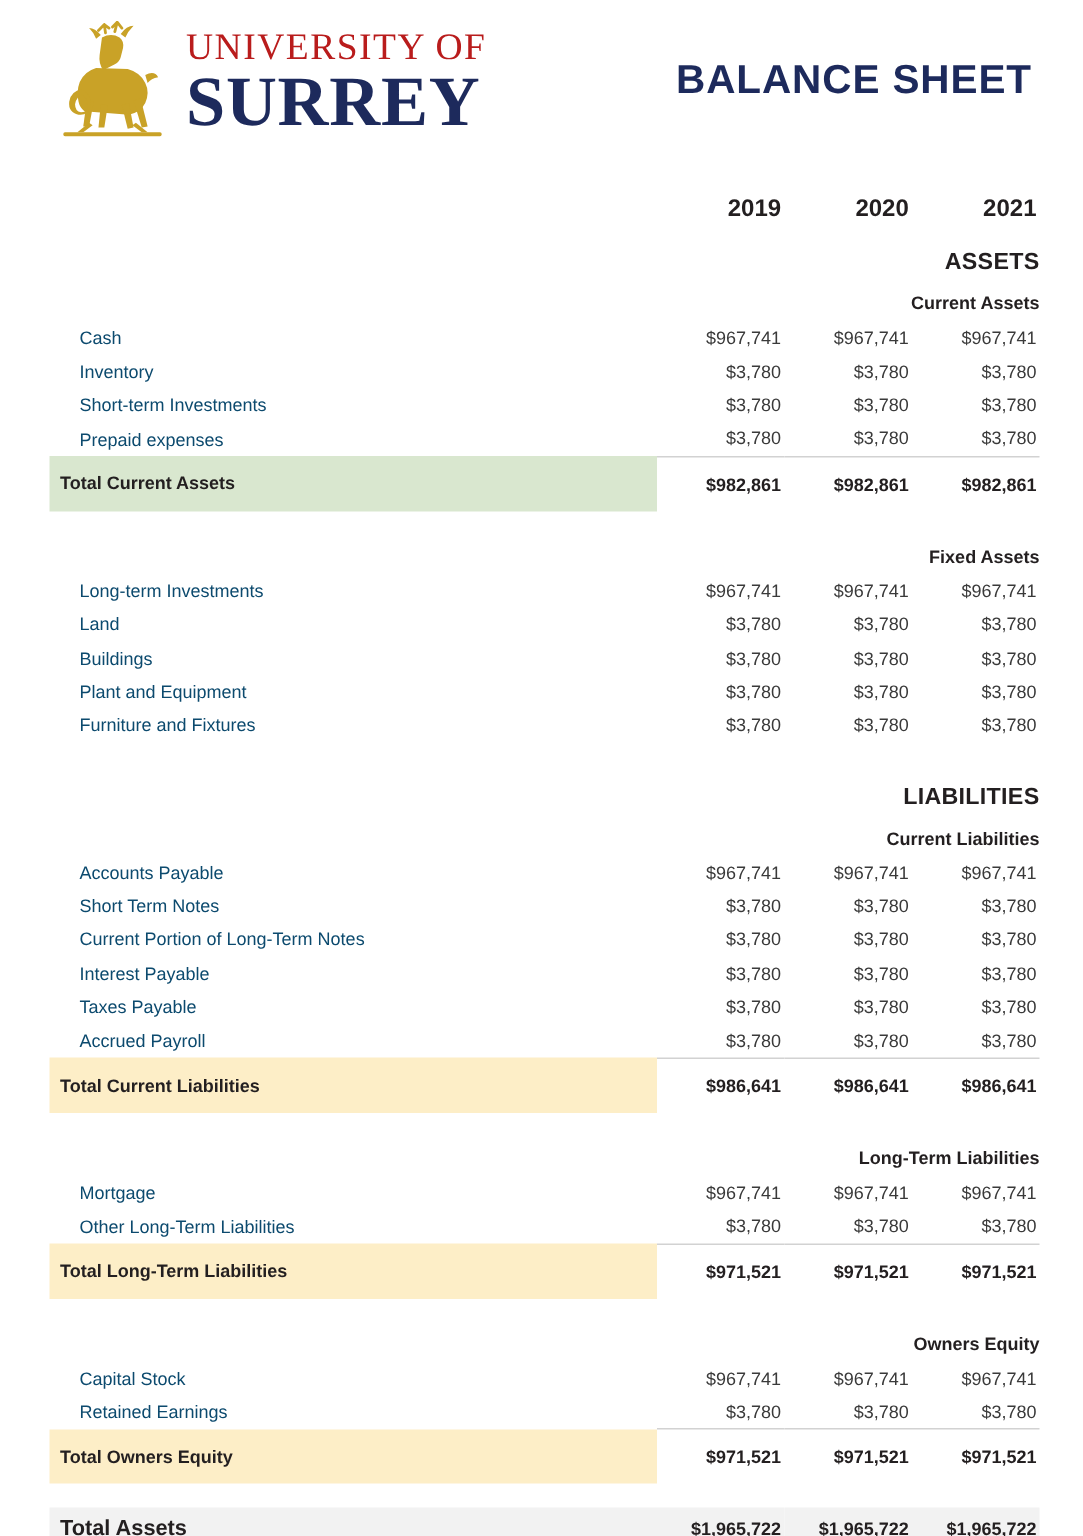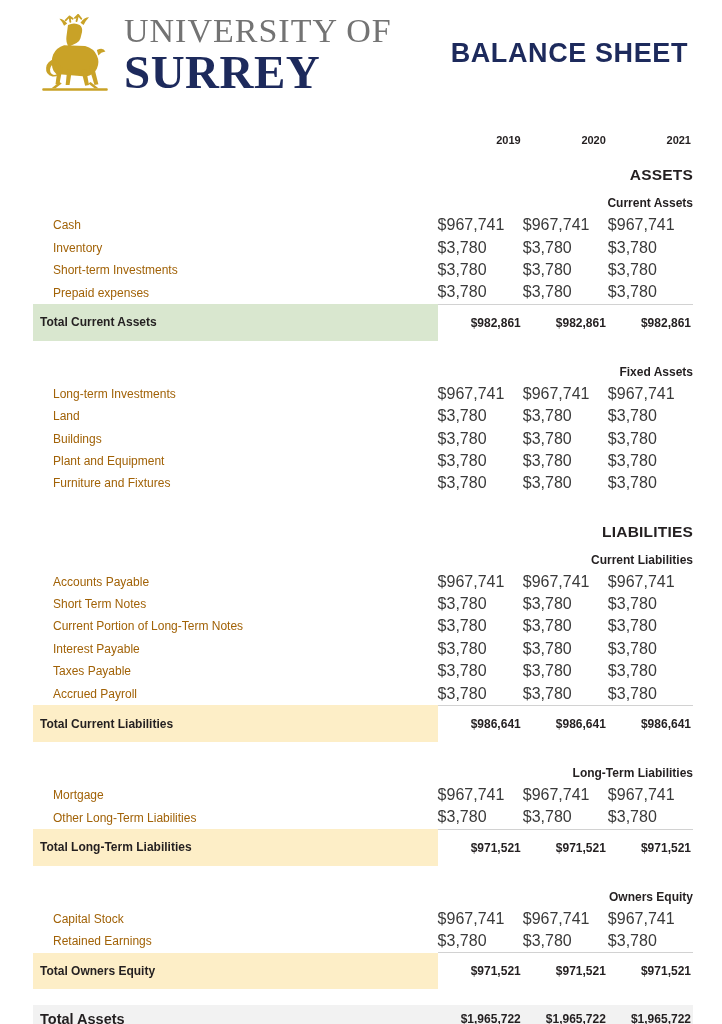--- a/index.html
+++ b/index.html
@@ -35,23 +35,23 @@
     height: 82px;
     flex: 0 0 auto;
   }
   .wordmark {
     margin-left: 10px;
     line-height: 1;
     user-select: none;
   }
   .wm-top {
     font-family: "Liberation Serif", serif;
-    font-size: 34px;
+    font-size: 25px;
     letter-spacing: 1.0px;
-    color: #737373;
+    color: #b91c1c;
     display: block;
   }
   .wm-bottom {
     font-family: "Liberation Serif", serif;
     font-size: 47px;
     font-weight: bold;
     letter-spacing: 0.5px;
     color: #1d2a5c;
     display: block;
     margin-top: 1px;
@@ -83,33 +83,33 @@
   col.c-num   { width: 85px;  }
 
   .bs td, .bs th {
     padding: 0;
     vertical-align: middle;
   }
 
   
   tr.yearhead td {
     height: 28px;
-    font-size: 11px;
+    font-size: 16px;
     font-weight: bold;
     text-align: right;
     padding-right: 2px;
     color: #231f20;
   }
 
   
   tr.row td { height: 22.4px; }
 
   td.num {
-    text-align: left;
-    font-size: 16px;
+    text-align: right;
+    font-size: 12px;
     padding-right: 2px;
     white-space: nowrap;
     color: #3a3a3a;
   }
   td.label { padding-left: 7px; text-align: right; }
 
   
   tr.section td {
     height: 30px;
     vertical-align: bottom;
@@ -130,21 +130,21 @@
   }
   .subsection-title {
     font-size: 12px;
     font-weight: bold;
     color: #231f20;
   }
 
   
   td.item-label {
     font-size: 12px;
-    color: #a16207;
+    color: #0c4a6e;
     padding-left: 20px;
   }
 
   
   tr.total td { height: 36px; }
   td.total-label {
     font-size: 12px;
     font-weight: bold;
     color: #231f20;
     padding-left: 7px;

